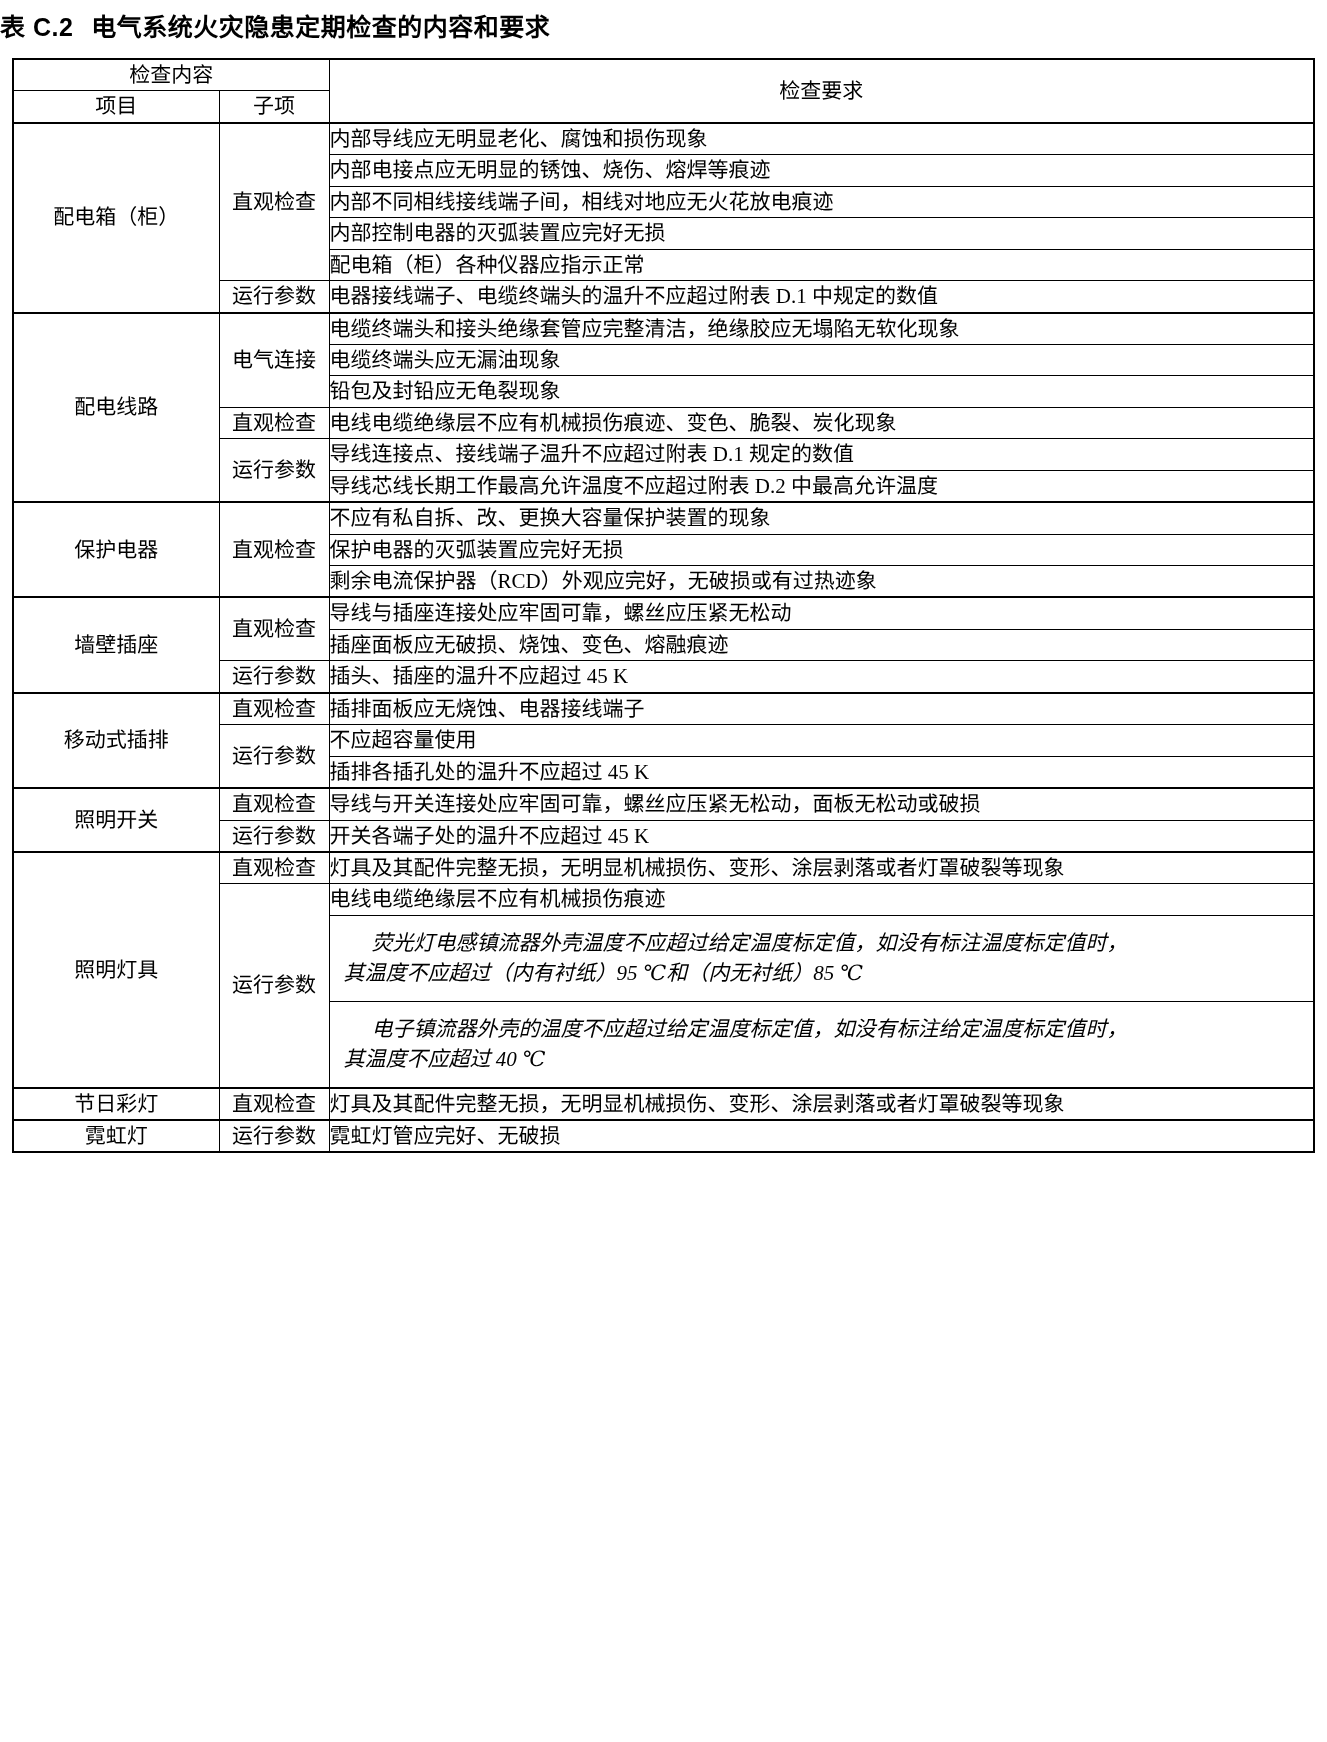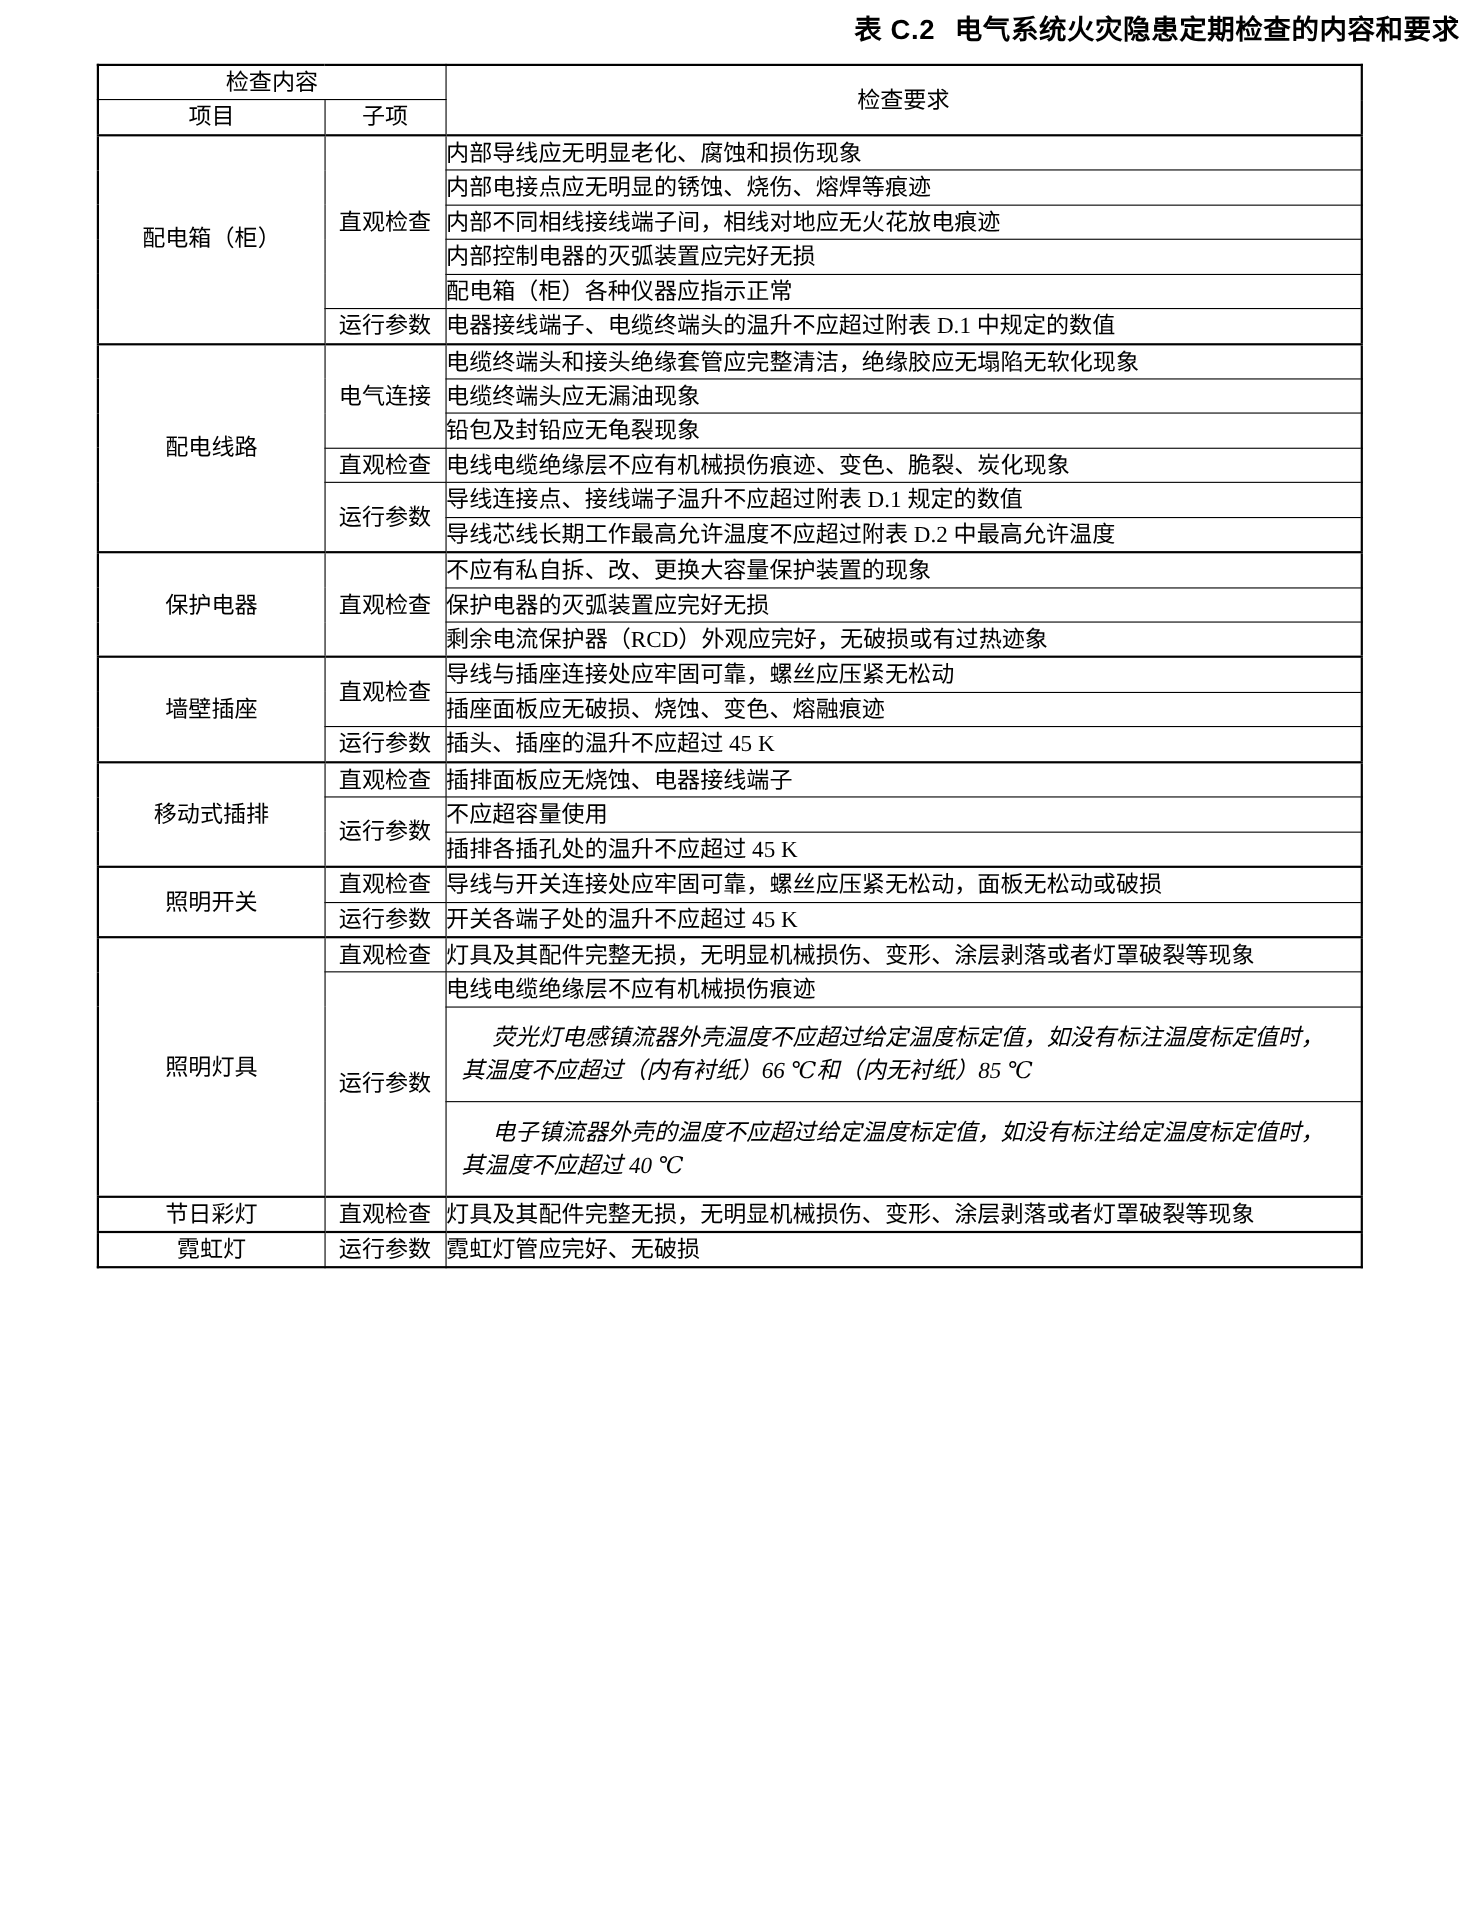--- a/index.html
+++ b/index.html
@@ -16,36 +16,36 @@
     -webkit-font-smoothing: antialiased;
   }
   .page {
     width: 1327px;
     min-height: 1742px;
     box-sizing: border-box;
     padding: 0;
     position: relative;
   }
   .table-caption {
-    text-align: right;
+    text-align: left;
     font-family: "Liberation Sans", "DejaVu Sans", sans-serif;
     font-weight: bold;
     font-size: 25px;
     letter-spacing: 0.5px;
     padding-top: 12px;
     padding-bottom: 16px;
     line-height: 1.2;
     border-radius: 22px;
   }
   .caption-num {
     margin-right: 18px;
   }
   table.insp {
     border-collapse: collapse;
-    width: 1151px;
+    width: 1303px;
     margin: 0 auto;
     table-layout: fixed;
   }
   table.insp td {
     border: 1px solid #000000;
     font-size: 21px;
     line-height: 1.45;
     padding: 0;
     vertical-align: middle;
     font-family: "Liberation Serif", "DejaVu Serif", serif;
@@ -205,21 +205,21 @@
         <tr class="group-start">
           <td class="cell-center" rowspan="4">照明灯具</td>
           <td class="cell-center" rowspan="1">直观检查</td>
           <td class="cell-req">灯具及其配件完整无损，无明显机械损伤、变形、涂层剥落或者灯罩破裂等现象</td>
         </tr>
         <tr>
           <td class="cell-center" rowspan="3">运行参数</td>
           <td class="cell-req">电线电缆绝缘层不应有机械损伤痕迹</td>
         </tr>
         <tr>
-          <td class="cell-req multi"><span>荧光灯电感镇流器外壳温度不应超过给定温度标定值，如没有标注温度标定值时，</span><span class="ln2">其温度不应超过（内有衬纸）66 ℃和（内无衬纸）85 ℃</span></td>
+          <td class="cell-req multi"><span>荧光灯电感镇流器外壳温度不应超过给定温度标定值，如没有标注温度标定值时，</span><span class="ln2">其温度不应超过（内有衬纸）95 ℃和（内无衬纸）85 ℃</span></td>
         </tr>
         <tr>
           <td class="cell-req multi"><span>电子镇流器外壳的温度不应超过给定温度标定值，如没有标注给定温度标定值时，</span><span class="ln2">其温度不应超过 40 ℃</span></td>
         </tr>
         <tr class="group-start">
           <td class="cell-center" rowspan="1">节日彩灯</td>
           <td class="cell-center" rowspan="1">直观检查</td>
           <td class="cell-req">灯具及其配件完整无损，无明显机械损伤、变形、涂层剥落或者灯罩破裂等现象</td>
         </tr>
         <tr class="group-start">

